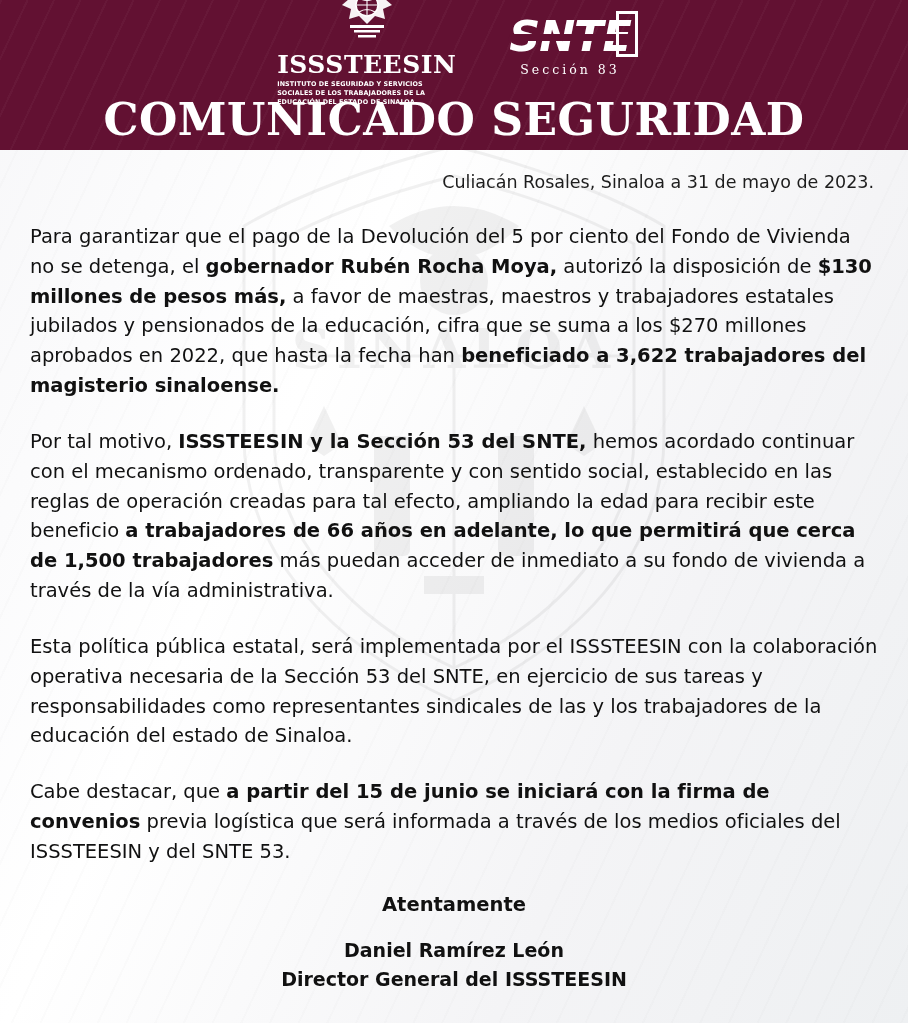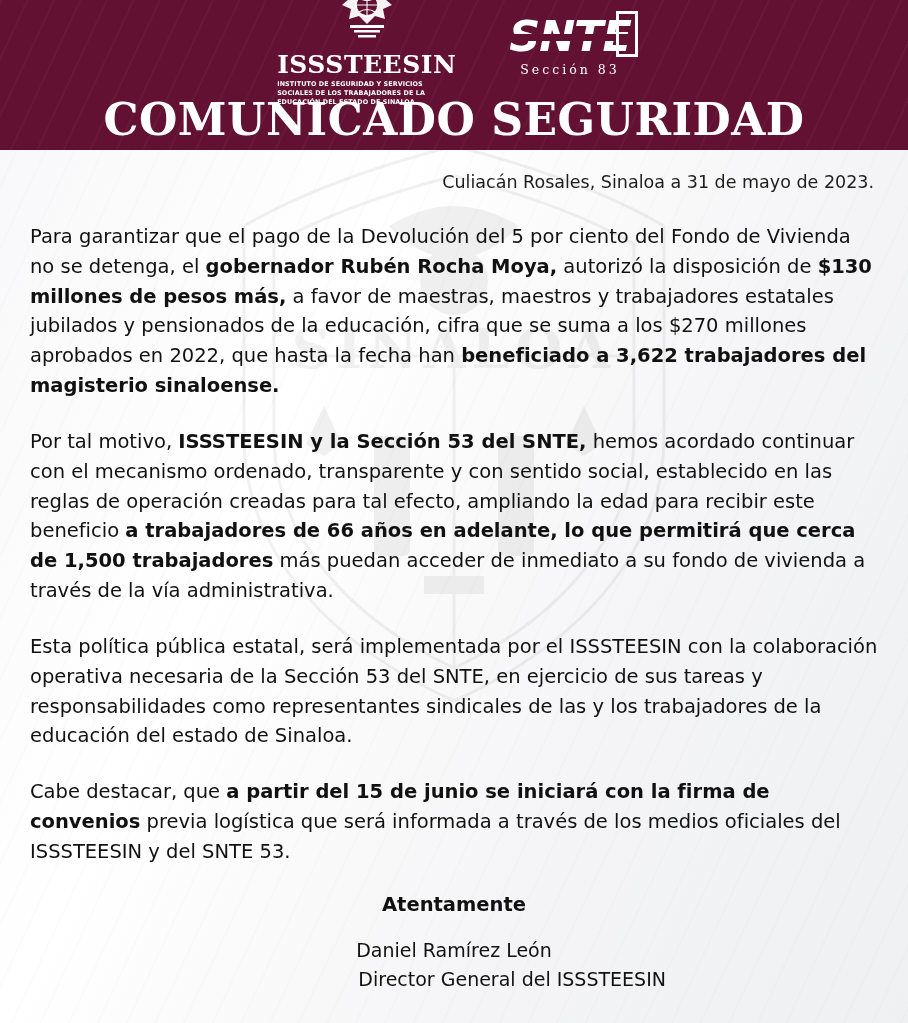--- a/index.html
+++ b/index.html
@@ -216,27 +216,27 @@
     margin-bottom: 20px;
   }
   .signatures {
     display: flex;
     justify-content: center;
     gap: 0;
   }
   .sig {
     width: 50%;
     text-align: center;
-    font-weight: normal;
+    font-weight: bold;
     color: #111111;
     font-size: 19px;
     line-height: 1.55;
   }
   .sig .name { display: block; }
-  .sig .role { display: block; text-align: right; }
+  .sig .role { display: block; }
 </style>
 </head>
 <body>
 
 <div class="page">
 
   <div class="watermark">
     <svg viewBox="0 0 560 620" width="560" height="620" xmlns="http://www.w3.org/2000/svg">
       <g fill="none" stroke="#6b6b6b" stroke-width="3">
         <path d="M280 40 C 200 60, 120 90, 70 120 L70 330 C70 450, 160 540, 280 595 C400 540, 490 450, 490 330 L490 120 C440 90, 360 60, 280 40 Z"></path>

